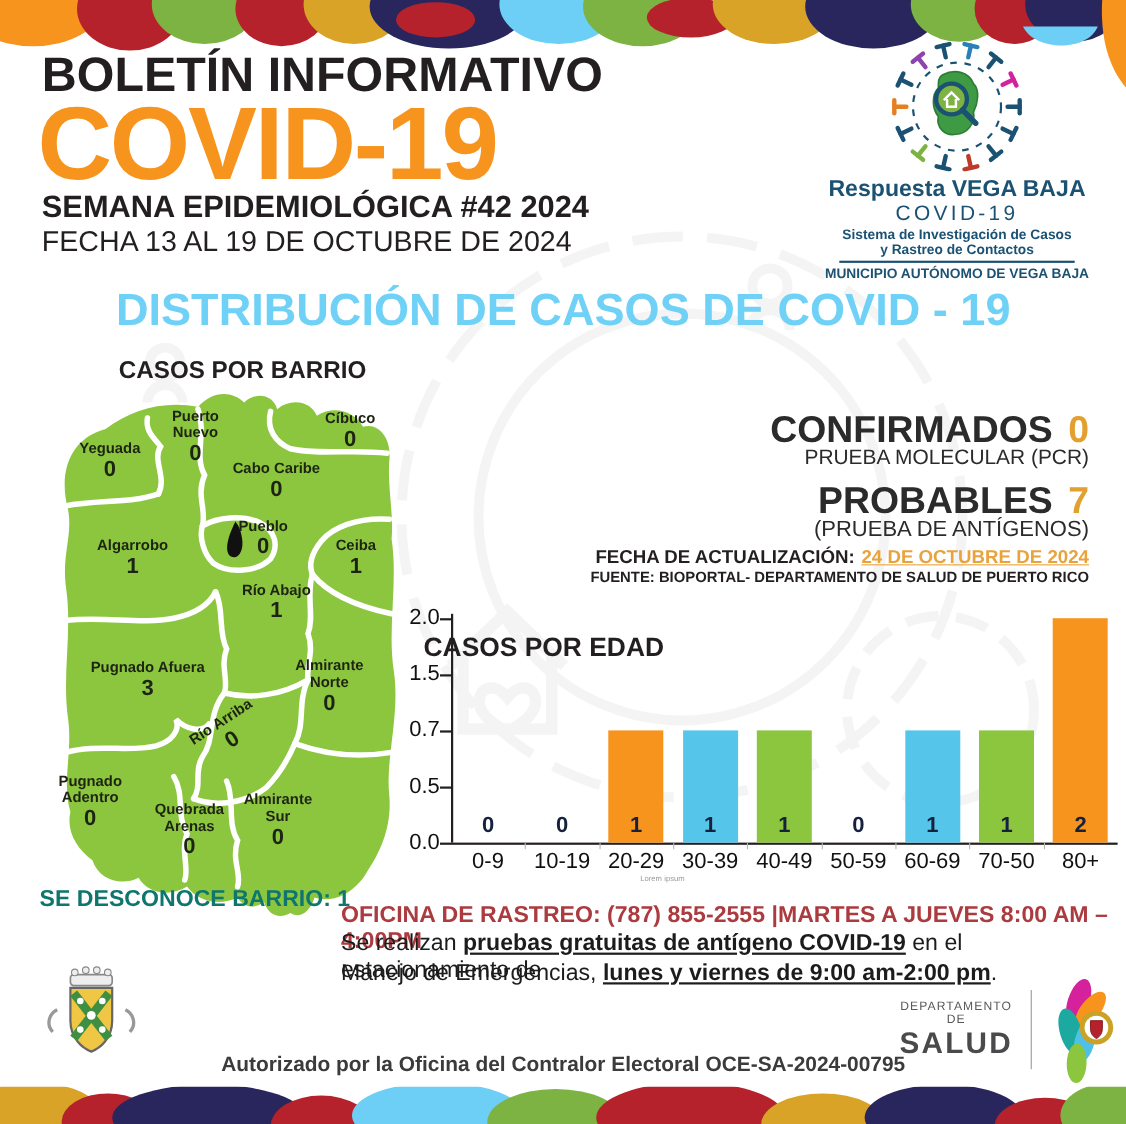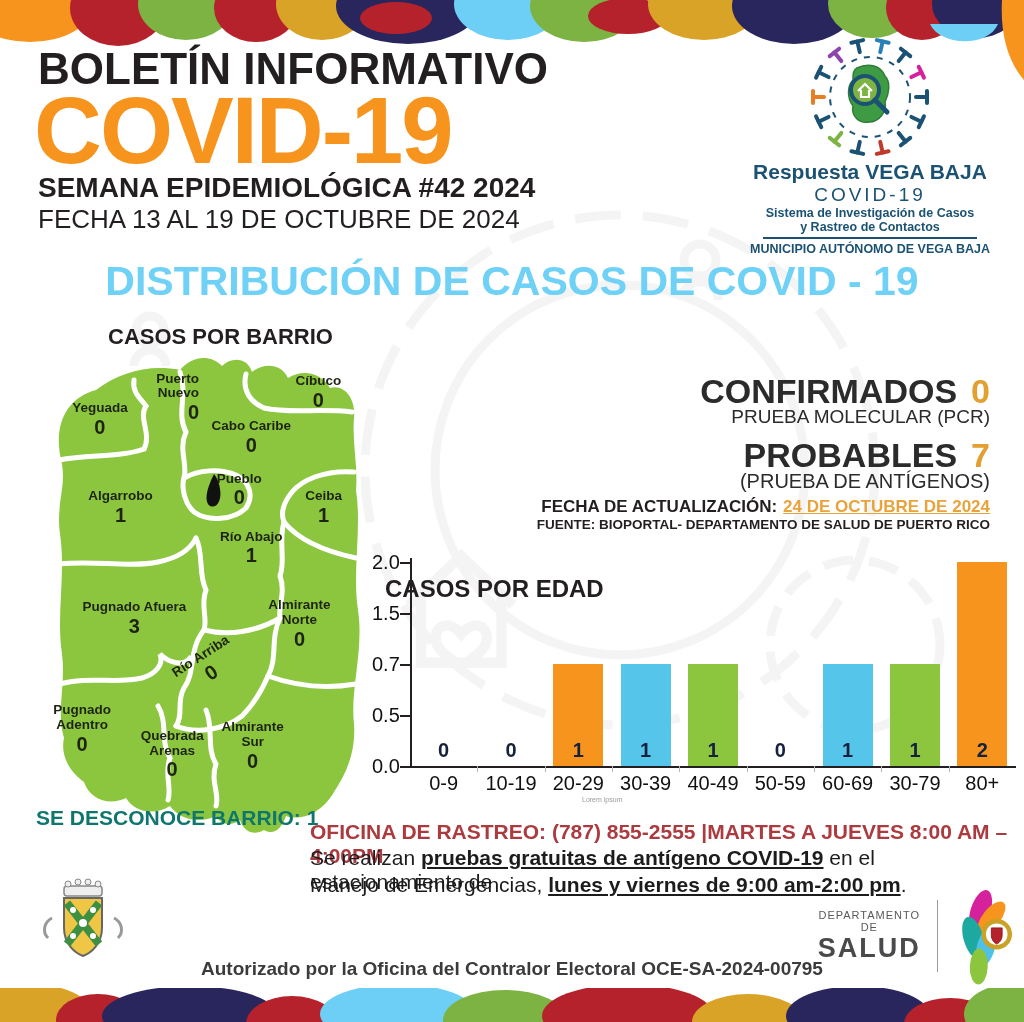--- a/index.html
+++ b/index.html
@@ -213,21 +213,21 @@
         <path d="M166,276 C150,296 158,318 146,334 C138,348 146,360 138,372"></path>
         <path d="M138,372 C158,380 186,376 204,362 C216,350 224,336 230,322"></path>
         <path d="M22,330 C50,322 80,330 104,324 C118,320 126,310 122,300 C132,310 146,312 152,304"></path>
         <path d="M120,352 C130,368 122,388 132,404 C126,420 134,434 130,446"></path>
         <path d="M168,356 C176,374 168,394 178,410 C172,428 182,440 178,452"></path>
       </g>
       <path d="M176,120 C168,136 166,148 172,152 C179,155 184,146 182,135 C181,128 179,124 176,120 Z" fill="#111111"></path>
     </svg>
     <div id="map-labels">
         <div class="barrio" style="left: 18%; top: 13.5%;"><div class="bname">Yeguada</div><div class="bval">0</div></div>
-        <div class="barrio" style="left: 40.6%; top: 9%; text-align: right;"><div class="bname">Puerto
+        <div class="barrio" style="left: 40.6%; top: 9%;"><div class="bname">Puerto
 Nuevo</div><div class="bval">0</div></div>
         <div class="barrio" style="left: 81.5%; top: 7.8%;"><div class="bname">Cíbuco</div><div class="bval">0</div></div>
         <div class="barrio" style="left: 62%; top: 17.2%;"><div class="bname">Cabo Caribe</div><div class="bval">0</div></div>
         <div class="barrio" style="left: 58.5%; top: 28%;"><div class="bname">Pueblo</div><div class="bval">0</div></div>
         <div class="barrio" style="left: 83%; top: 31.7%;"><div class="bname">Ceiba</div><div class="bval">1</div></div>
         <div class="barrio" style="left: 24%; top: 31.7%;"><div class="bname">Algarrobo</div><div class="bval">1</div></div>
         <div class="barrio" style="left: 62%; top: 40%;"><div class="bname">Río Abajo</div><div class="bval">1</div></div>
         <div class="barrio" style="left: 28%; top: 54.6%;"><div class="bname">Pugnado Afuera</div><div class="bval">3</div></div>
         <div class="barrio" style="left: 76%; top: 55.8%;"><div class="bname">Almirante
 Norte</div><div class="bval">0</div></div>
@@ -289,21 +289,21 @@
       <div class="xsep" style="left:374.66666666666663px;top:216px"></div>
       <div class="vlab" style="left:388.3333333333333px;top:189px;width:40px">0</div>
       <div class="xlab" style="left:368.3333333333333px;top:222px;width:80px">50-59</div>
       <div class="xsep" style="left:442px;top:216px"></div>
       <div class="bar" style="left:450.6666666666667px;top:114px;width:50px;height:102px;background:#56C5EA"></div>
       <div class="vlab" style="left:455.6666666666667px;top:189px;width:40px">1</div>
       <div class="xlab" style="left:435.6666666666667px;top:222px;width:80px">60-69</div>
       <div class="xsep" style="left:509.3333333333333px;top:216px"></div>
       <div class="bar" style="left:518px;top:114px;width:50px;height:102px;background:#8CC63F"></div>
       <div class="vlab" style="left:523px;top:189px;width:40px">1</div>
-      <div class="xlab" style="left:503px;top:222px;width:80px">30-79</div>
+      <div class="xlab" style="left:503px;top:222px;width:80px">70-50</div>
       <div class="xsep" style="left:576.6666666666666px;top:216px"></div>
       <div class="bar" style="left:585.3333333333333px;top:12px;width:50px;height:204px;background:#F7941E"></div>
       <div class="vlab" style="left:590.3333333333333px;top:189px;width:40px">2</div>
       <div class="xlab" style="left:570.3333333333333px;top:222px;width:80px">80+</div>
       <div class="lorem" style="left:210px;top:246px">Lorem ipsum</div>
     </div>
 
   <div class="abs contact1">OFICINA DE RASTREO: (787) 855-2555 |MARTES A JUEVES 8:00 AM – 4:00PM</div>
   <div class="abs contact2">
     <span>Se realizan </span><span class="bu">pruebas gratuitas de antígeno COVID-19</span><span> en el estacionamiento de</span>

